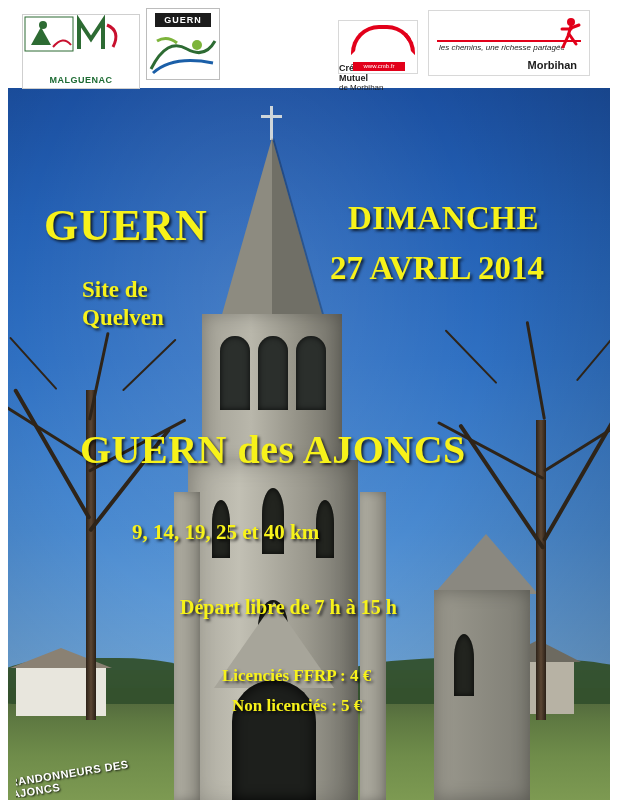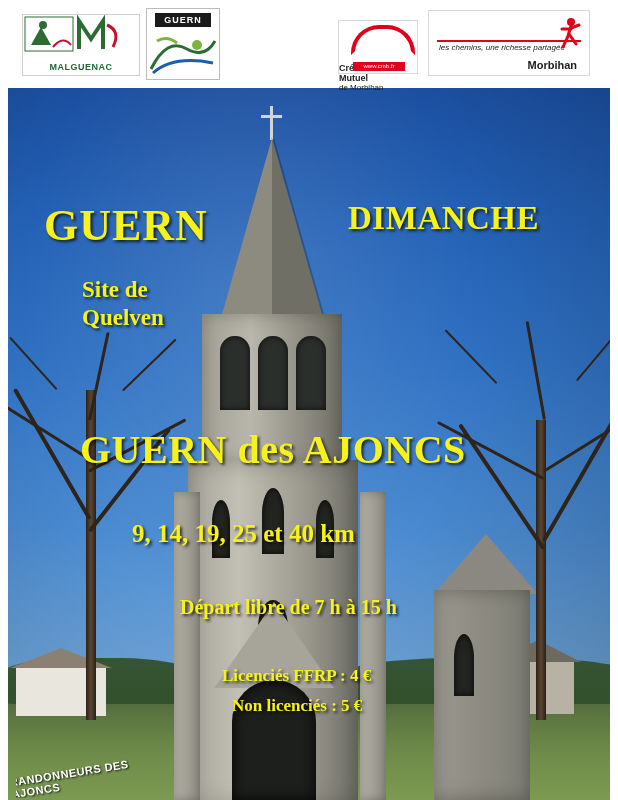--- a/index.html
+++ b/index.html
@@ -264,21 +264,21 @@
   }
   .logo {
     position: absolute;
     box-sizing: border-box;
     background: #ffffff;
   }
   .logo-malguenac {
     left: 22px;
     top: 14px;
     width: 118px;
-    height: 62px;
+    height: 75px;
     border: 1px solid #cfcfcf;
   }
   .logo-guern {
     left: 146px;
     top: 8px;
     width: 74px;
     height: 72px;
     border: 1px solid #bcbcbc;
   }
   .logo-cmb {
@@ -430,21 +430,21 @@
   }
   .t-title {
     left: 72px;
     top: 338px;
     font-size: 40px;
     letter-spacing: 0.5px;
   }
   .t-distances {
     left: 124px;
     top: 432px;
-    font-size: 25px;
+    font-size: 21px;
   }
   .t-depart {
     left: 172px;
     top: 508px;
     font-size: 20px;
   }
   .t-price1 {
     left: 214px;
     top: 578px;
     font-size: 17px;
@@ -542,20 +542,21 @@
       <div class="branch" style="right:52px; bottom:250px; width:3px; height:130px; transform:rotate(58deg);"></div>
       <div class="branch" style="right:52px; bottom:300px; width:3px; height:100px; transform:rotate(-10deg);"></div>
       <div class="branch" style="right:20px; bottom:340px; width:2px; height:70px; transform:rotate(40deg);"></div>
       <div class="branch" style="right:100px; bottom:336px; width:2px; height:74px; transform:rotate(-44deg);"></div>
     </div>
 
     <div class="txt t-guern">GUERN</div>
     <div class="txt t-dimanche">DIMANCHE</div>
     <div class="txt t-site">Site de
 Quelven</div>
+    <div class="txt t-date">27 AVRIL 2014</div>
     <div class="txt t-title">GUERN des AJONCS</div>
     <div class="txt t-distances">9, 14, 19, 25 et 40 km</div>
     <div class="txt t-depart">Départ libre de 7 h à 15 h</div>
     <div class="txt t-price1">Licenciés FFRP : 4 €</div>
     <div class="txt t-price2">Non licenciés : 5 €</div>
 
     <div class="club-stamp">
       <div class="arc-text">RANDONNEURS DES AJONCS</div>
     </div>
   </div>

